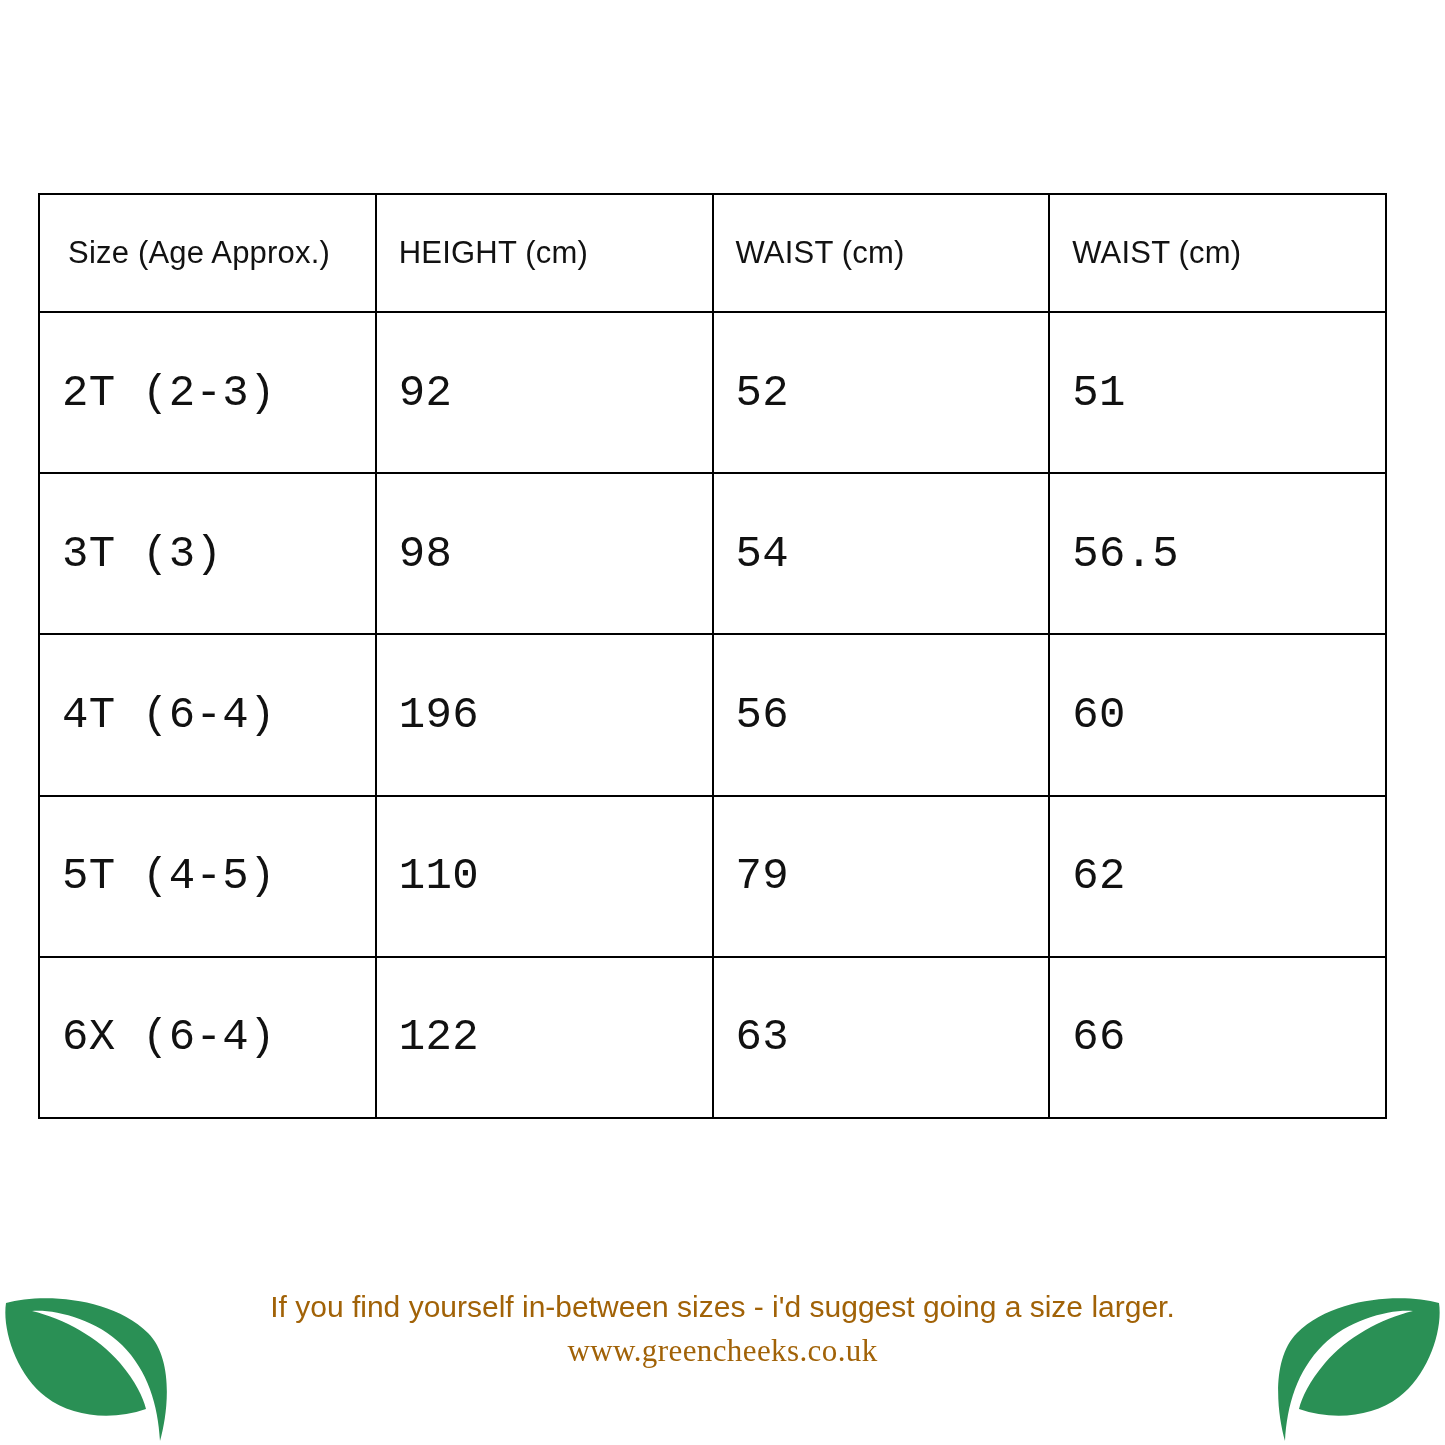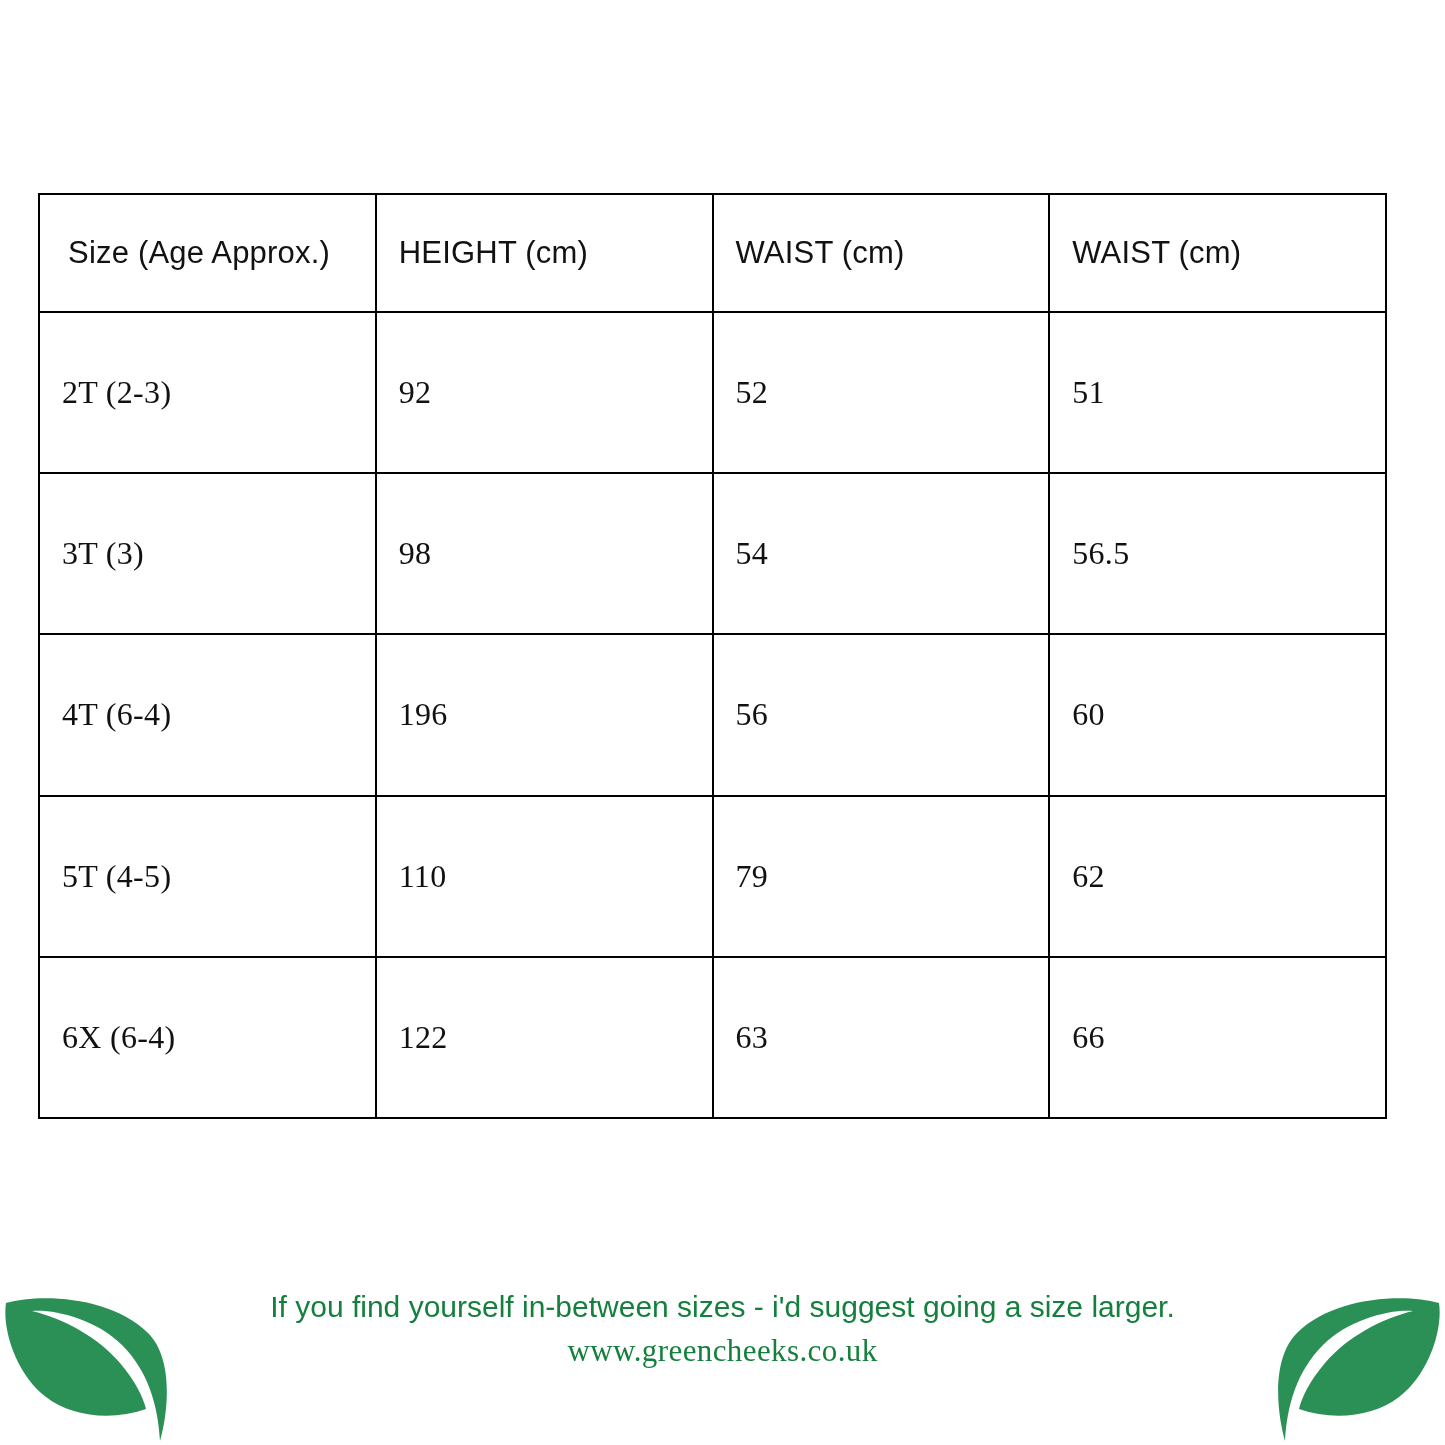--- a/index.html
+++ b/index.html
@@ -43,43 +43,43 @@
     font-family: "Liberation Sans", sans-serif;
     font-size: 31px;
     letter-spacing: 0.2px;
     color: #121212;
     height: 116px;
   }
   table.size-table thead th.col-size {
     padding-left: 28px;
   }
   table.size-table tbody td {
-    font-family: Liberation Serif, serif;
-    font-size: 32px;
+    font-family: Liberation Mono, monospace;
+    font-size: 44px;
     color: #111111;
     height: 116px;
     letter-spacing: 0.3px;
   }
 
   
   .footer {
     position: absolute;
     left: 0;
     right: 0;
     bottom: 0;
     height: 168px;
   }
   .footer-text {
     position: absolute;
     left: 150px;
     right: 150px;
     top: 8px;
     text-align: center;
     font-family: "Liberation Sans", sans-serif;
-    color: #15803d;
+    color: #a16207;
   }
   .footer-line {
     font-size: 30px;
     line-height: 44px;
     white-space: nowrap;
   }
   .footer-line.url {
     font-family: "Liberation Serif", "DejaVu Serif", serif;
     font-size: 31px;
     letter-spacing: 0.4px;

